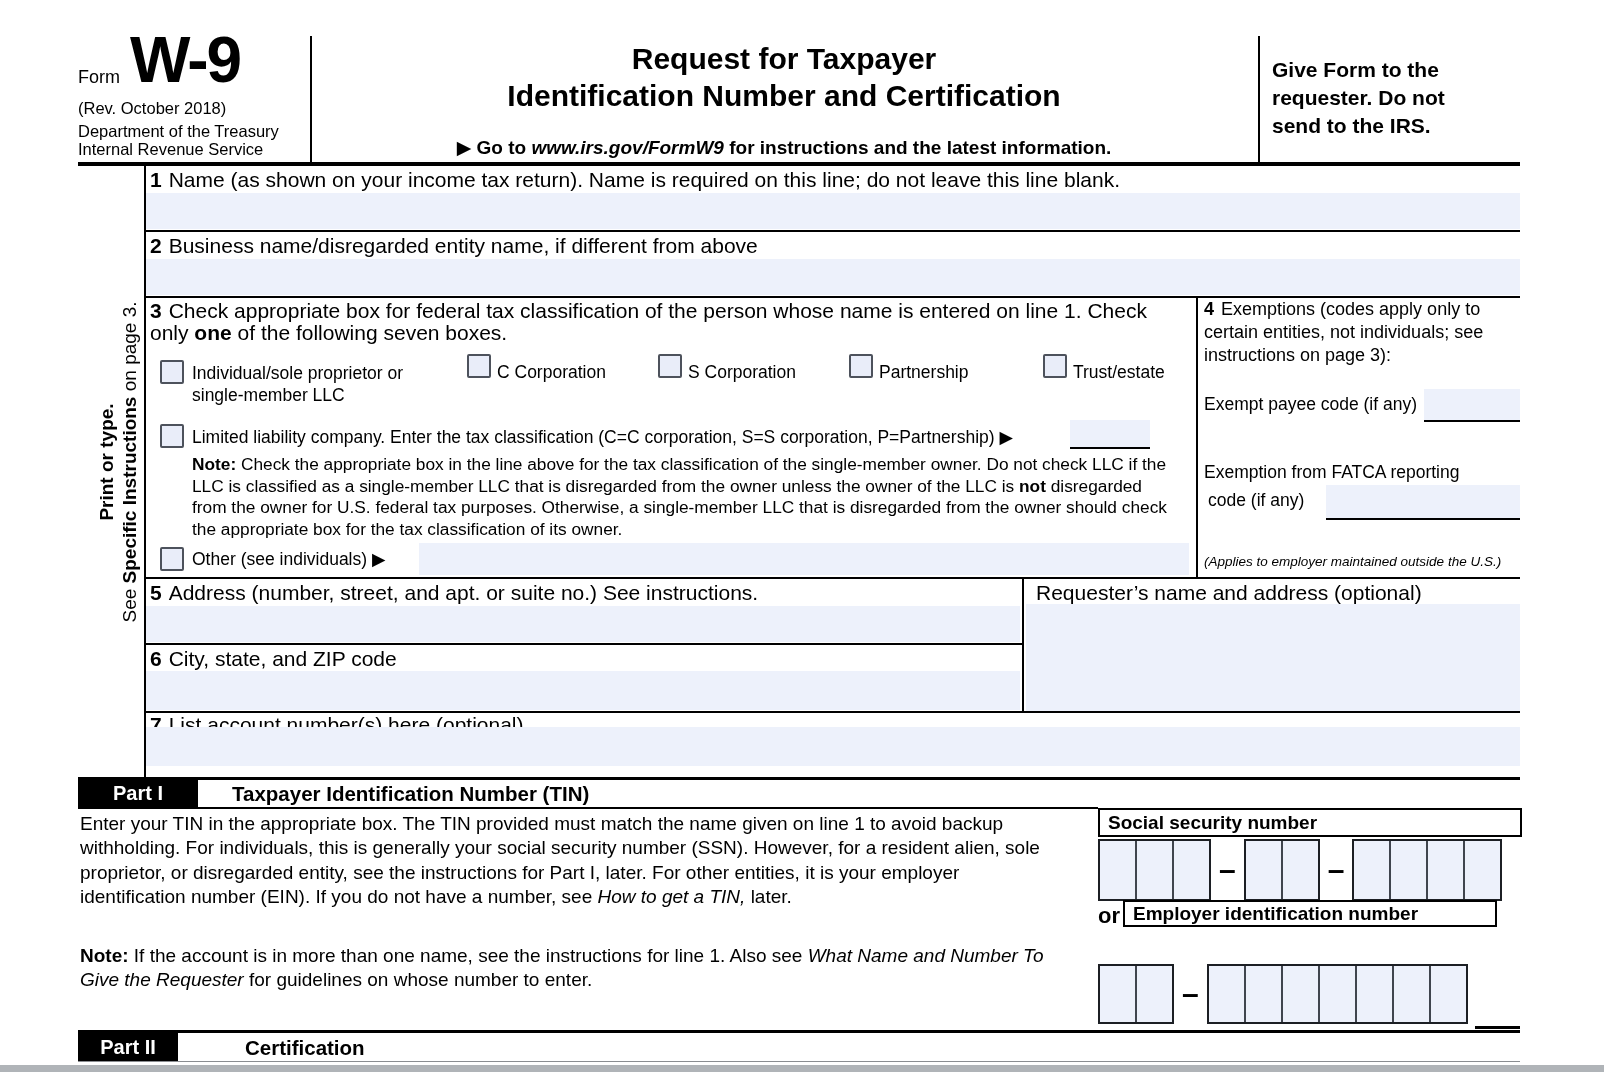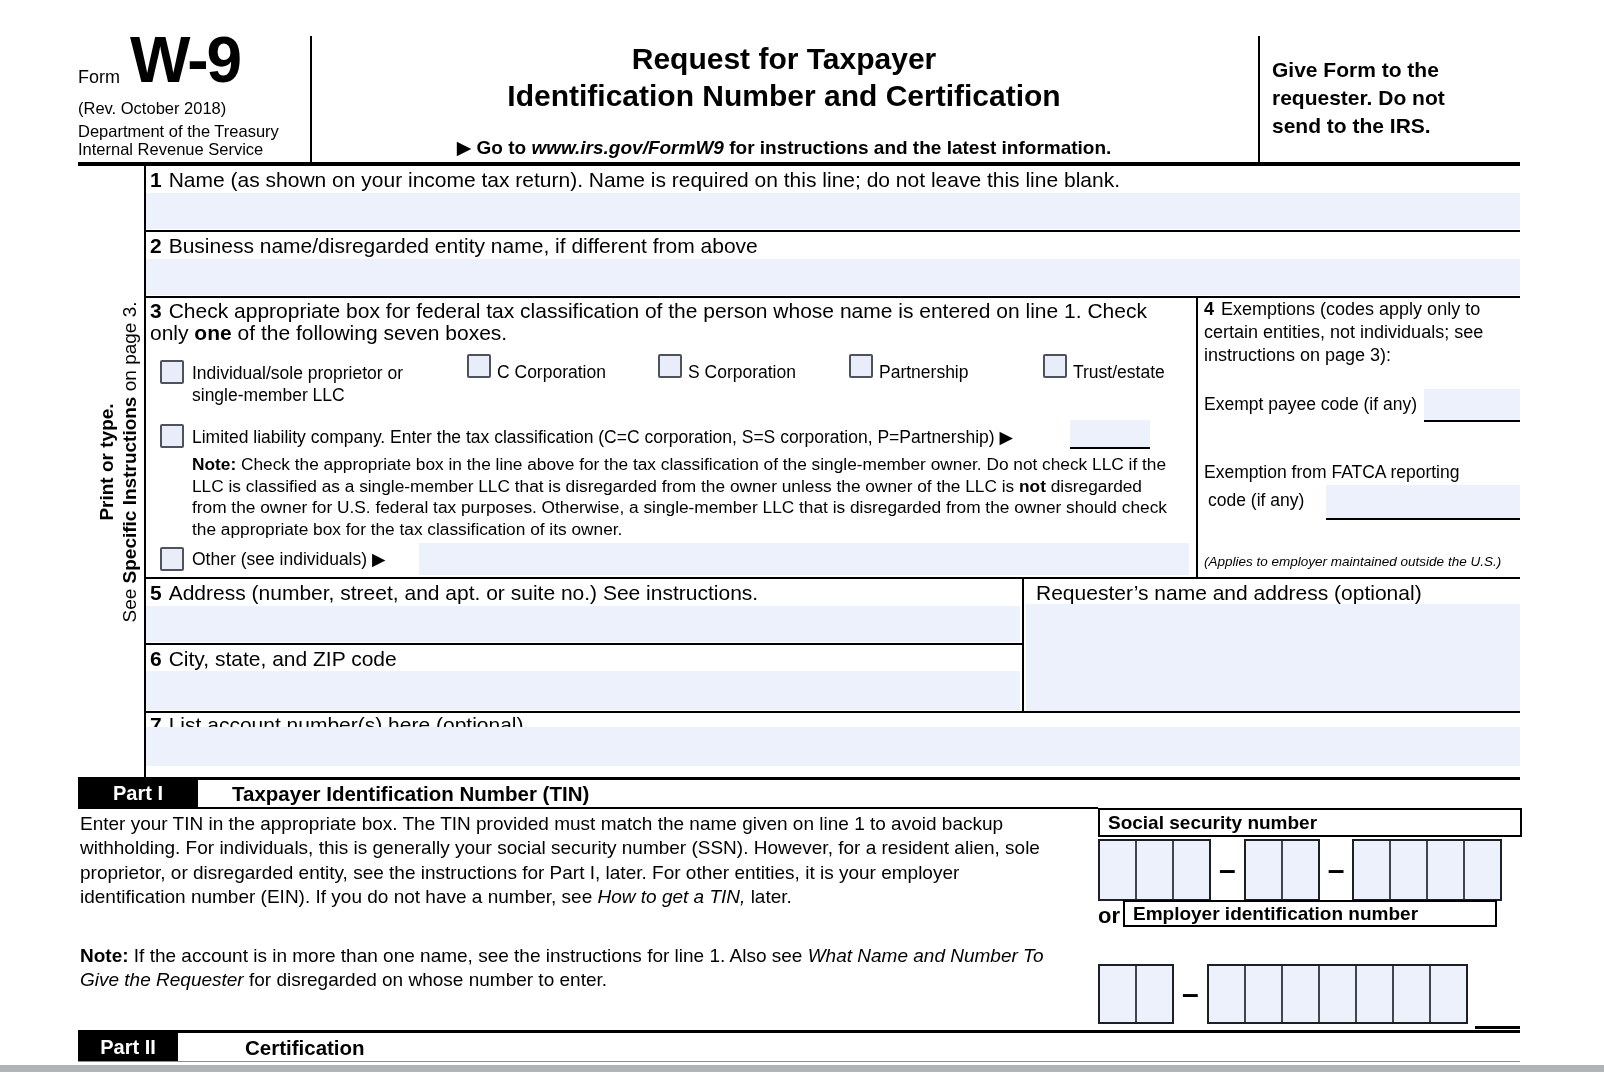--- a/index.html
+++ b/index.html
@@ -129,21 +129,21 @@
   <div class="lbl" style="left:150px;top:715px;"><b>7</b><span>List account number(s) here (optional)</span></div>
   <div class="field" style="left:146px;top:727px;width:1374px;height:39px;"></div>
 
   <div class="rule" style="left:78px;top:777px;width:1442px;height:3px;"></div>
   <div class="partbox" style="left:78px;top:780px;width:120px;height:27px;">Part I</div>
   <div class="parttitle" style="left:232px;top:782px;">Taxpayer Identification Number (TIN)</div>
   <div class="rule" style="left:78px;top:807px;width:1020px;height:2px;"></div>
 
   <div class="para" style="left:80px;top:812px;width:988px;"><span>Enter your TIN in the appropriate box. The TIN provided must match the name given on line 1 to avoid backup withholding. For individuals, this is generally your social security number (SSN). However, for a resident alien, sole proprietor, or disregarded entity, see the instructions for Part I, later. For other entities, it is your employer identification number (EIN). If you do not have a number, see </span><span class="it">How to get a TIN,</span><span> later.</span></div>
 
-  <div class="para" style="left:80px;top:944px;width:992px;"><span class="bd">Note:</span><span> If the account is in more than one name, see the instructions for line 1. Also see </span><span class="it">What Name and Number To Give the Requester</span><span> for disregarded on whose number to enter.</span></div>
+  <div class="para" style="left:80px;top:944px;width:992px;"><span class="bd">Note:</span><span> If the account is in more than one name, see the instructions for line 1. Also see </span><span class="it">What Name and Number To Give the Requester</span><span> for guidelines on whose number to enter.</span></div>
 
   <div class="tinlabel" style="left:1098px;top:808px;width:412px;height:25px;">Social security number</div>
   <div class="tin-row" style="left:1098px;top:839px;height:62px;">
       <span class="tin-group">
         <span class="tin-cell"></span>
         <span class="tin-cell"></span>
         <span class="tin-cell"></span>
       </span>
       <span class="tin-dash">–</span>
       <span class="tin-group">

